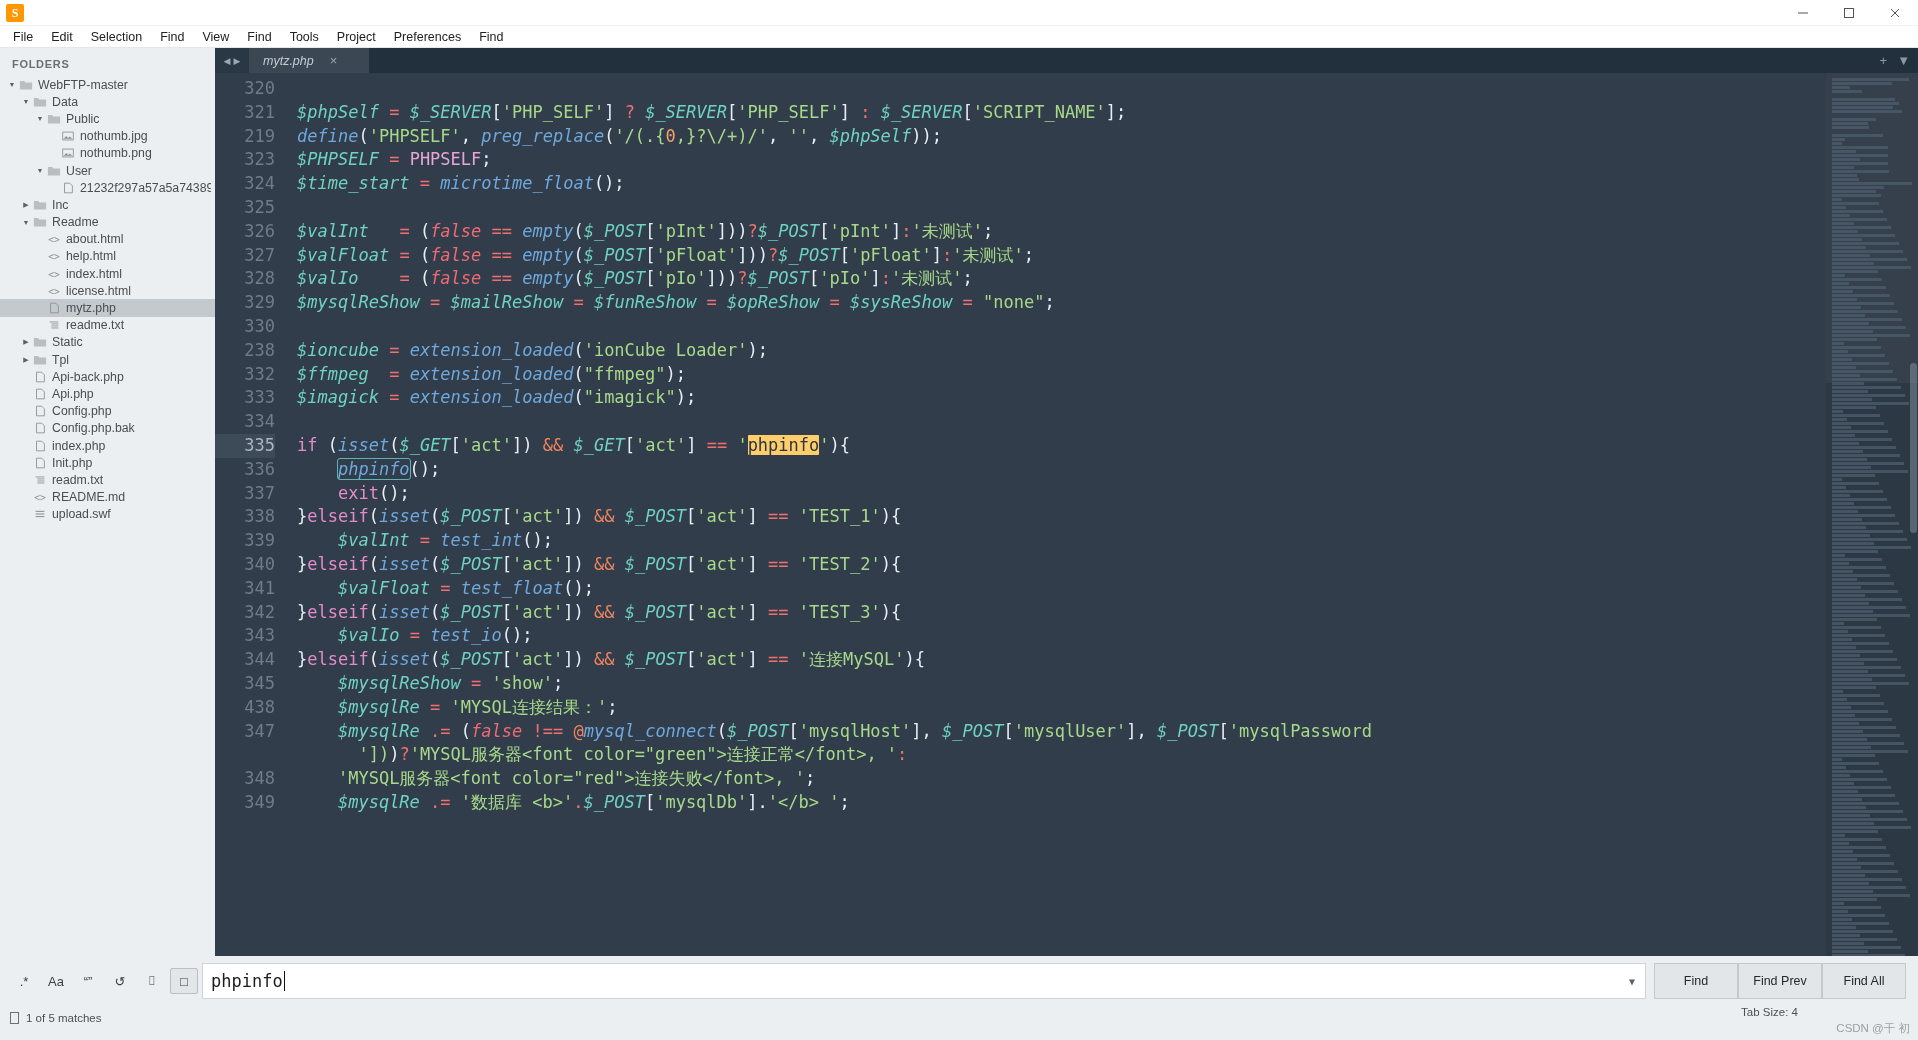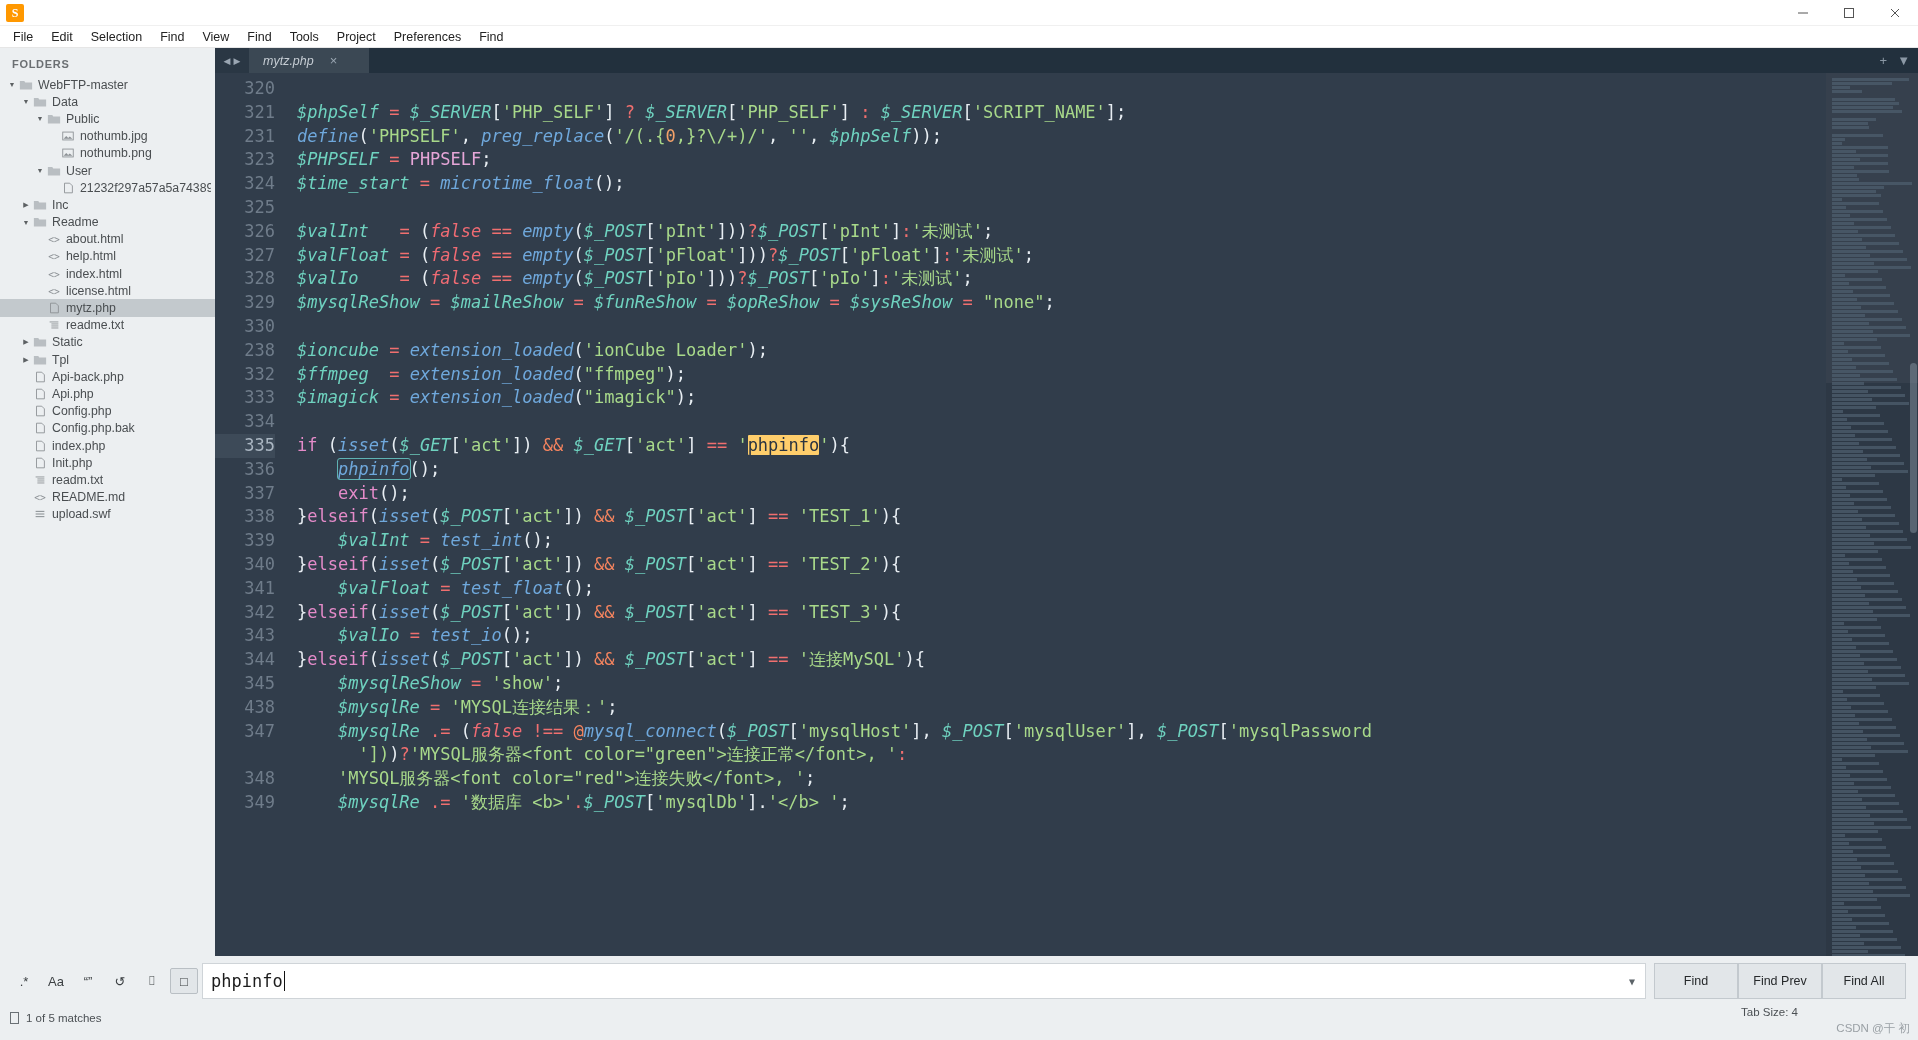--- a/index.html
+++ b/index.html
@@ -432,21 +432,21 @@
         <span>+</span>
         <span>▼</span>
       </div>
     </div>
 
     <div id="code-wrap">
       <div id="code-area">
         <div id="gutter" class="code-table">
             <div class="gl">320</div>
             <div class="gl">321</div>
-            <div class="gl">231</div>
+            <div class="gl">219</div>
             <div class="gl">323</div>
             <div class="gl">324</div>
             <div class="gl">325</div>
             <div class="gl">326</div>
             <div class="gl">327</div>
             <div class="gl">328</div>
             <div class="gl">329</div>
             <div class="gl">330</div>
             <div class="gl">238</div>
             <div class="gl">332</div>

